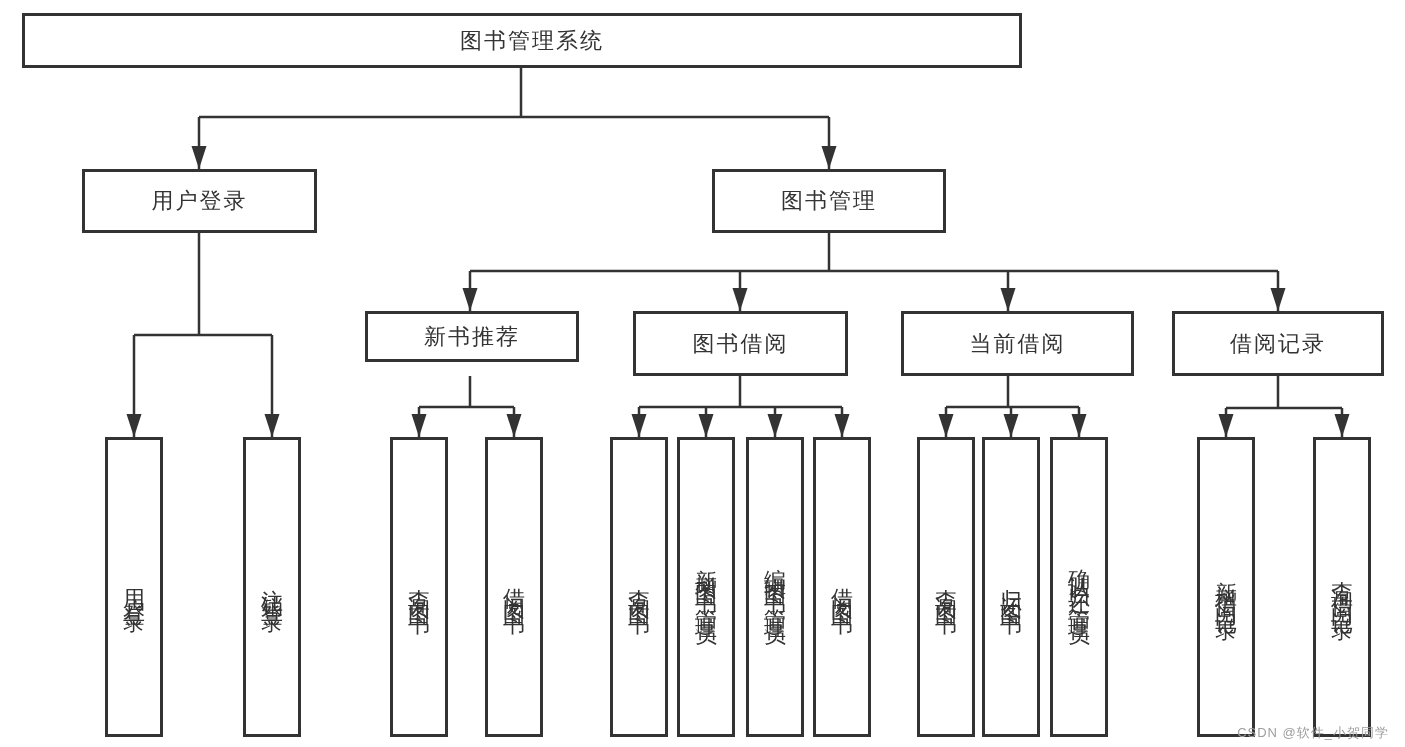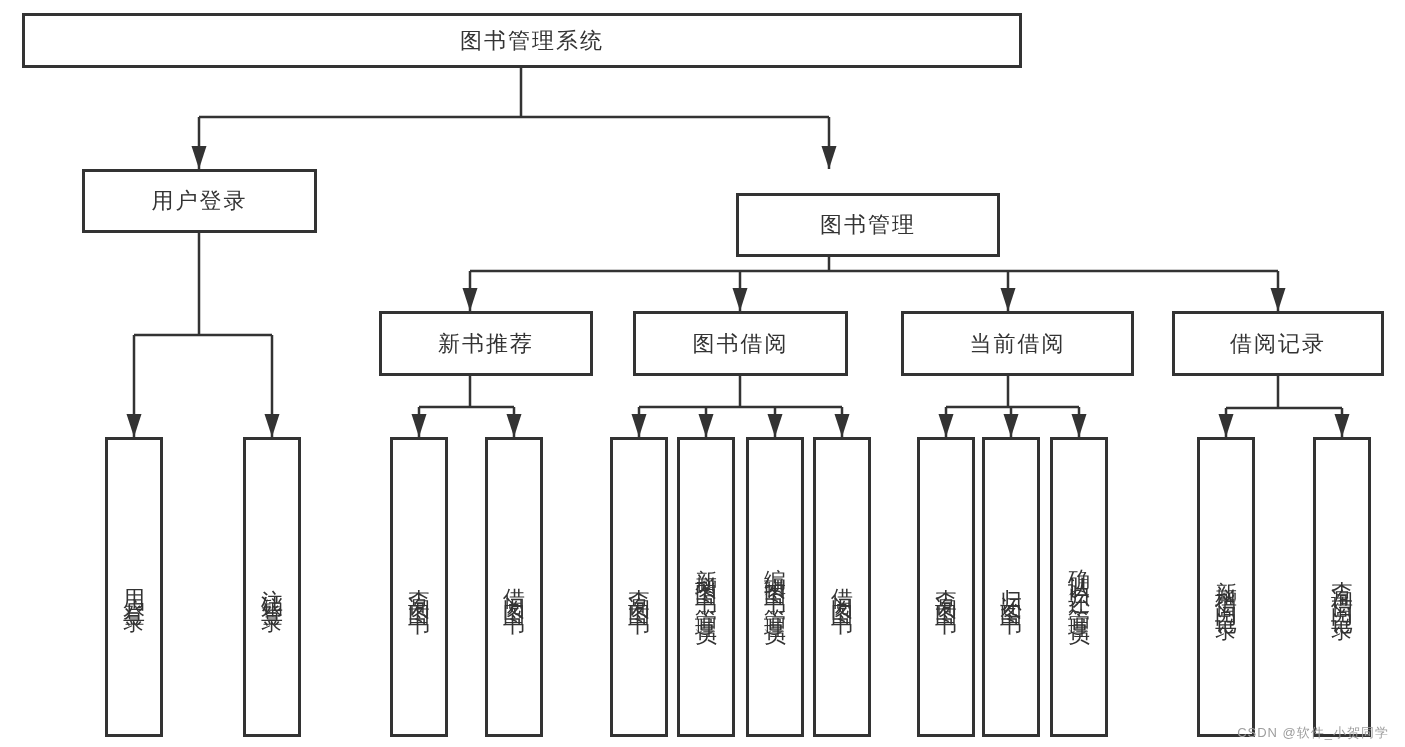--- a/index.html
+++ b/index.html
@@ -110,25 +110,25 @@
     <line x1="1342" y1="408" x2="1342" y2="437" marker-end="url(#arrow)"></line>
   </svg>
 
   <div class="node hbox" style="left:22px; top:13px; width:1000px; height:55px;padding-left:20px;">
     <span class="label">图书管理系统</span>
   </div>
 
   <div class="node hbox" style="left:82px; top:169px; width:235px; height:64px;">
     <span class="label">用户登录</span>
   </div>
-  <div class="node hbox" style="left:736px; top:169px; width:264px; height:64px;margin-top:24px;">
+  <div class="node hbox" style="left:712px; top:169px; width:234px; height:64px;">
     <span class="label">图书管理</span>
   </div>
 
-  <div class="node hbox" style="left:379px; top:311px; width:214px; height:65px;">
+  <div class="node hbox" style="left:365px; top:311px; width:214px; height:51px;">
     <span class="label">新书推荐</span>
   </div>
   <div class="node hbox" style="left:633px; top:311px; width:215px; height:65px;">
     <span class="label">图书借阅</span>
   </div>
   <div class="node hbox" style="left:901px; top:311px; width:233px; height:65px;">
     <span class="label">当前借阅</span>
   </div>
   <div class="node hbox" style="left:1172px; top:311px; width:212px; height:65px;">
     <span class="label">借阅记录</span>

